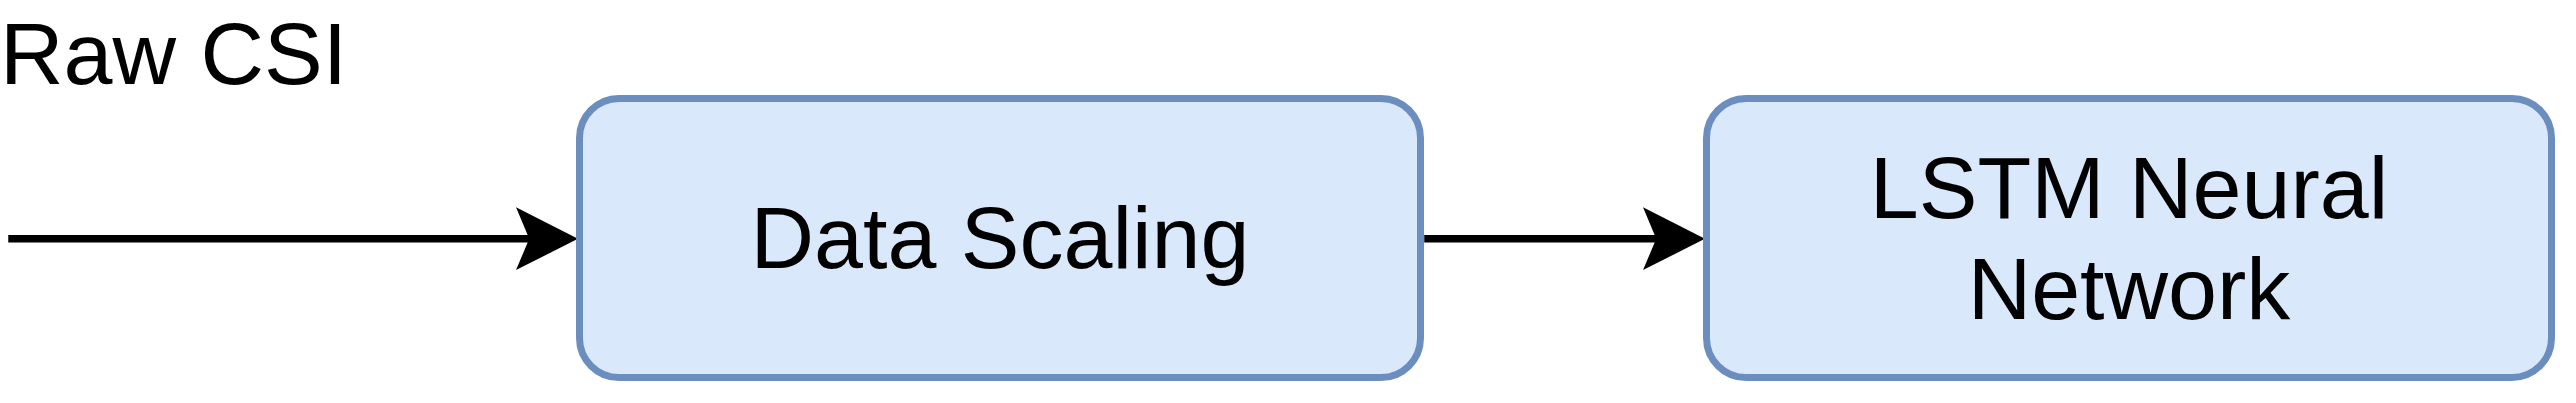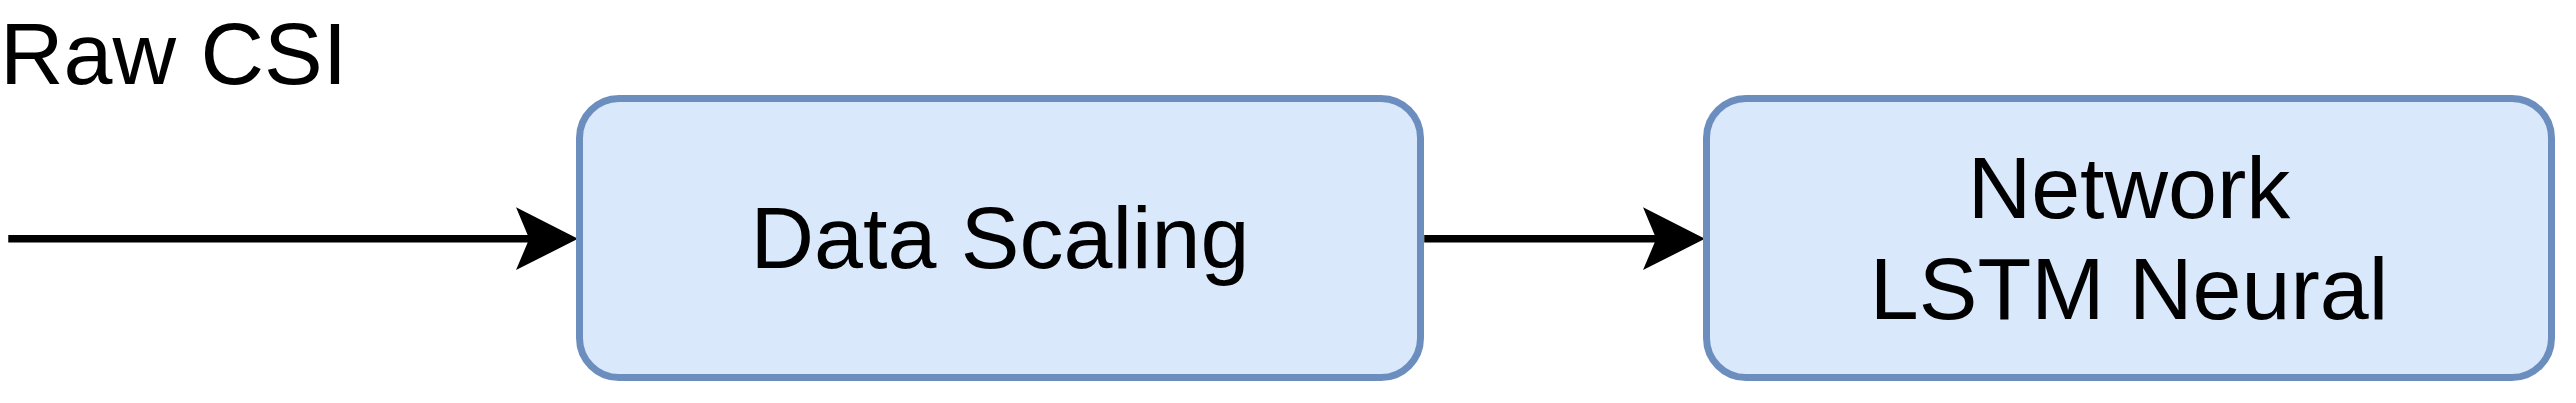--- a/index.html
+++ b/index.html
@@ -93,18 +93,18 @@
       <line x1="1725" y1="289" x2="2007" y2="289"></line>
       <polygon points="2065,289 1990,251 2006,289 1990,327"></polygon>
     </g>
   </svg>
 
   <div class="node node-data-scaling">
     <div class="node-label">Data Scaling</div>
   </div>
 
   <div class="node node-lstm">
+    <div class="node-label">LSTM Neural</div>
     <div class="node-label">Network</div>
-    <div class="node-label">LSTM Neural</div>
   </div>
 
 </div>
 
 
 </body></html>

